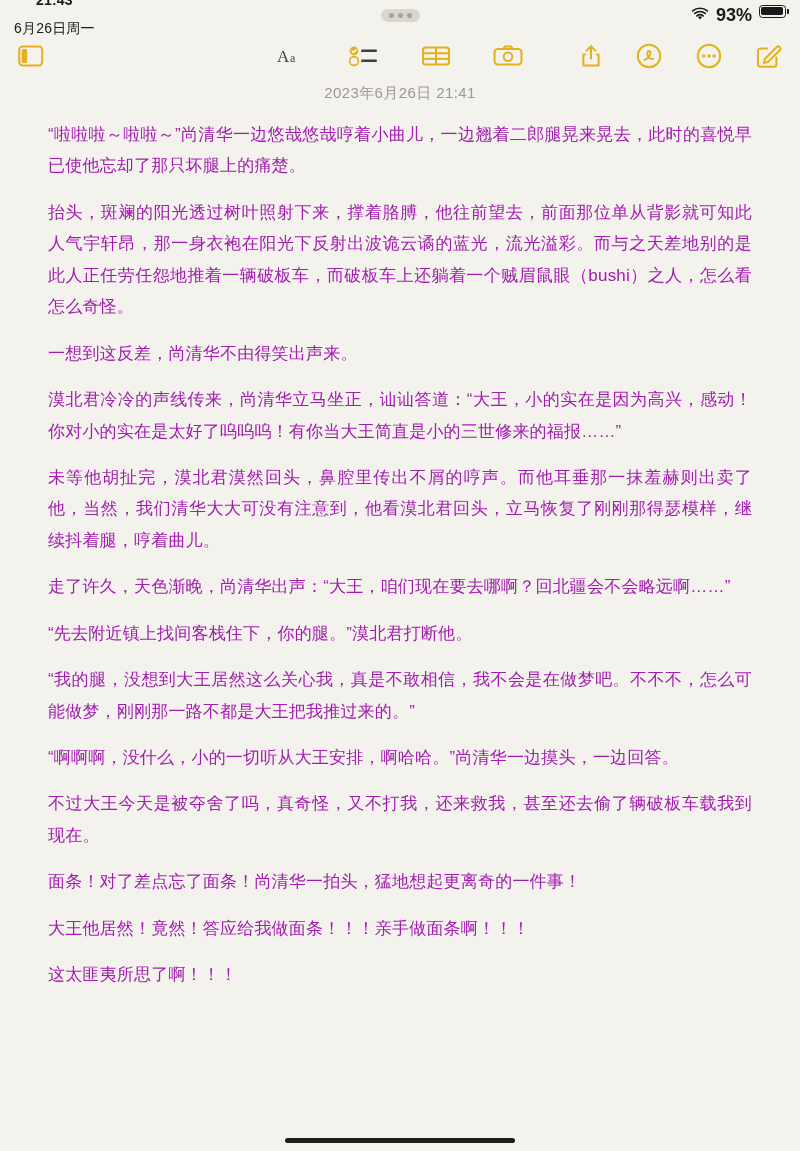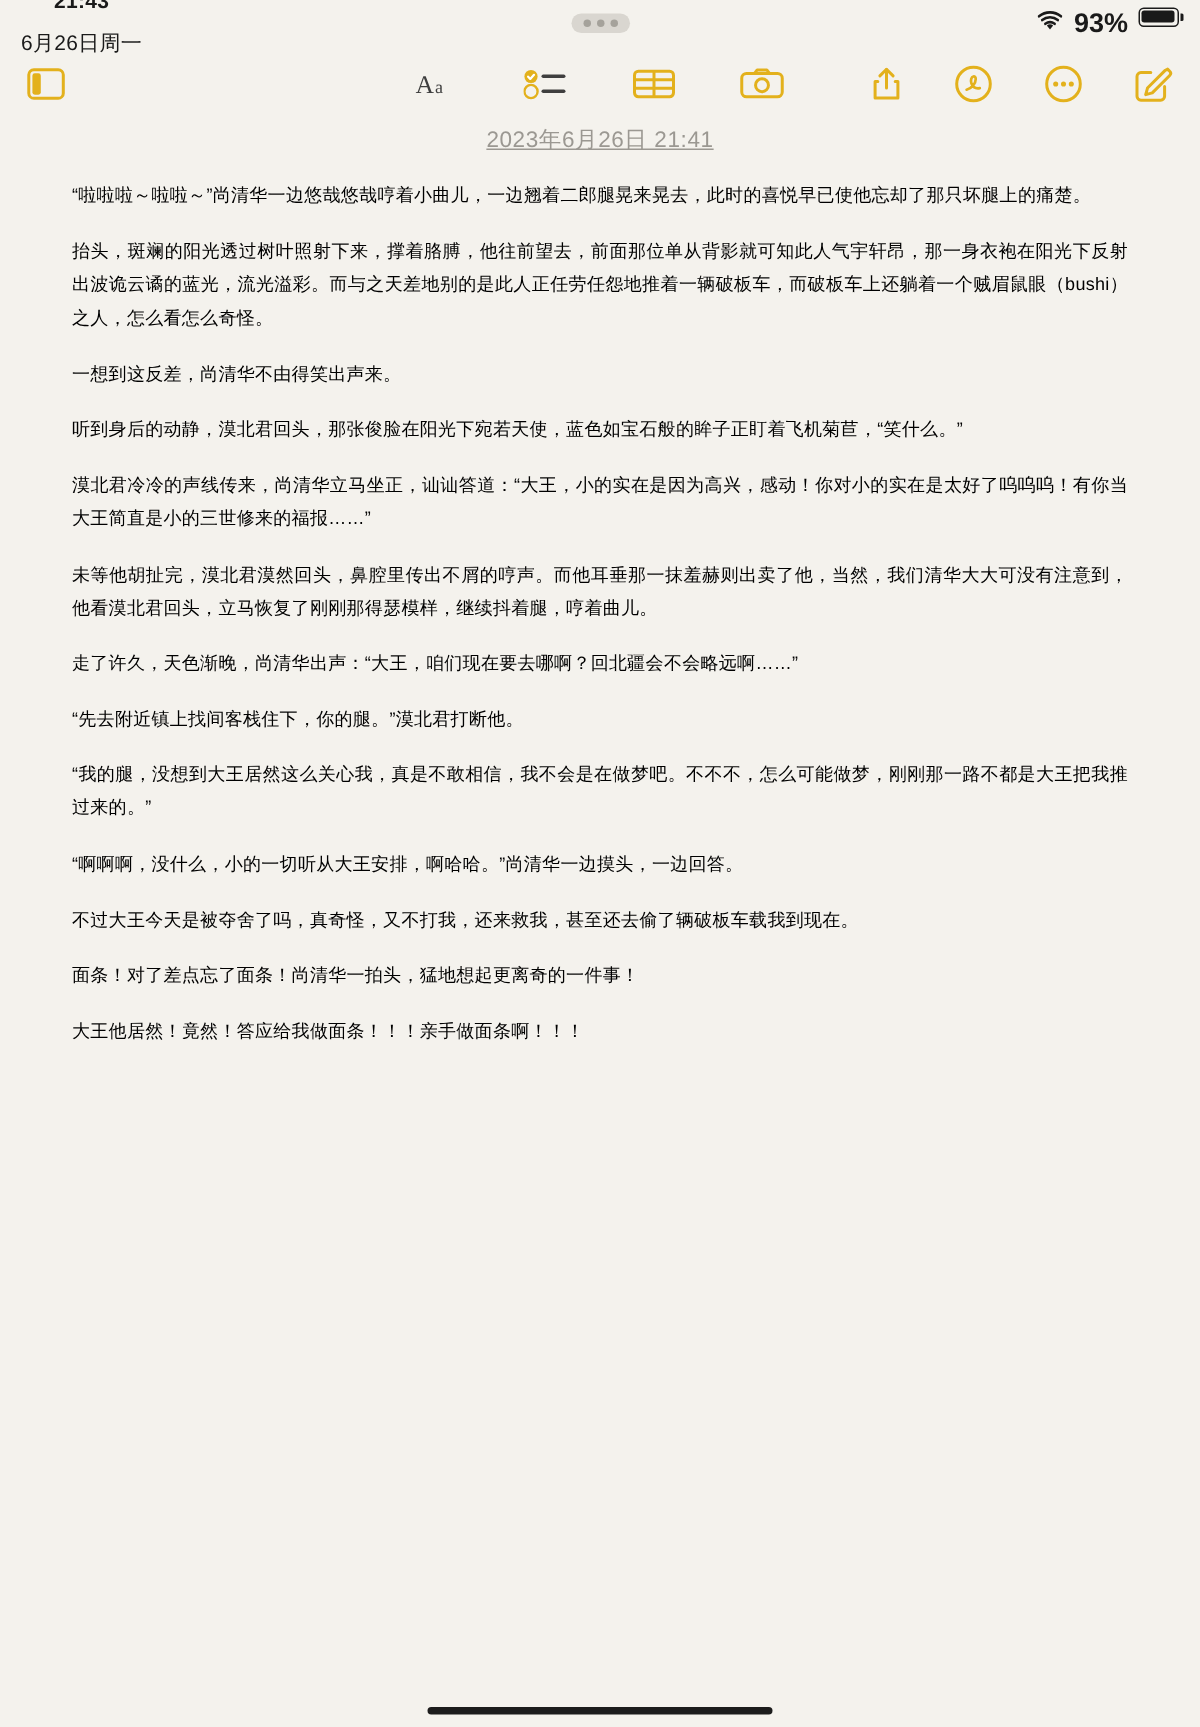--- a/index.html
+++ b/index.html
@@ -134,26 +134,25 @@
     padding: 0 48px 0 48px;
     overflow: hidden;
     position: relative;
   }
   .doc-date {
     text-align: center;
     font-size: 15px;
     color: #9b9892;
     margin: 2px 0 16px 0;
     letter-spacing: 0.4px;
-    text-decoration: underline;
   }
   .para {
-    font-size: 12px;
+    font-size: 17px;
     line-height: 1.85;
-    color: #000000;
+    color: #a21caf;
     margin-bottom: 15px;
     text-align: justify;
     letter-spacing: 0.2px;
     word-break: break-word;
   }
 
   
   .home-bar {
     flex: 0 0 22px;
     display: flex;
@@ -274,29 +273,29 @@
       </span>
     </div>
   </div>
 
   <div class="doc">
     <div class="doc-date">2023年6月26日 21:41</div>
 
     <p class="para">“啦啦啦～啦啦～”尚清华一边悠哉悠哉哼着小曲儿，一边翘着二郎腿晃来晃去，此时的喜悦早已使他忘却了那只坏腿上的痛楚。</p>
     <p class="para">抬头，斑斓的阳光透过树叶照射下来，撑着胳膊，他往前望去，前面那位单从背影就可知此人气宇轩昂，那一身衣袍在阳光下反射出波诡云谲的蓝光，流光溢彩。而与之天差地别的是此人正任劳任怨地推着一辆破板车，而破板车上还躺着一个贼眉鼠眼（bushi）之人，怎么看怎么奇怪。</p>
     <p class="para">一想到这反差，尚清华不由得笑出声来。</p>
-    <p class="para">听到身后的动静，漠北君回头，那张俊脸在阳光下宛若天使，蓝色如宝石般的眸子正盯着飞机菊苣，“笑什么。”</p>
     <p class="para">漠北君冷冷的声线传来，尚清华立马坐正，讪讪答道：“大王，小的实在是因为高兴，感动！你对小的实在是太好了呜呜呜！有你当大王简直是小的三世修来的福报……”</p>
     <p class="para"> 未等他胡扯完，漠北君漠然回头，鼻腔里传出不屑的哼声。而他耳垂那一抹羞赫则出卖了他，当然，我们清华大大可没有注意到，他看漠北君回头，立马恢复了刚刚那得瑟模样，继续抖着腿，哼着曲儿。</p>
     <p class="para"> 走了许久，天色渐晚，尚清华出声：“大王，咱们现在要去哪啊？回北疆会不会略远啊……”</p>
     <p class="para">“先去附近镇上找间客栈住下，你的腿。”漠北君打断他。</p>
     <p class="para">“我的腿，没想到大王居然这么关心我，真是不敢相信，我不会是在做梦吧。不不不，怎么可能做梦，刚刚那一路不都是大王把我推过来的。”</p>
     <p class="para">“啊啊啊，没什么，小的一切听从大王安排，啊哈哈。”尚清华一边摸头，一边回答。</p>
     <p class="para">不过大王今天是被夺舍了吗，真奇怪，又不打我，还来救我，甚至还去偷了辆破板车载我到现在。</p>
     <p class="para">面条！对了差点忘了面条！尚清华一拍头，猛地想起更离奇的一件事！</p>
     <p class="para">大王他居然！竟然！答应给我做面条！！！亲手做面条啊！！！</p>
+    <p class="para">这太匪夷所思了啊！！！</p>
 
   </div>
 
   <div class="home-bar">
       <i></i>
     </div>
 </div>
 
 </body></html>

